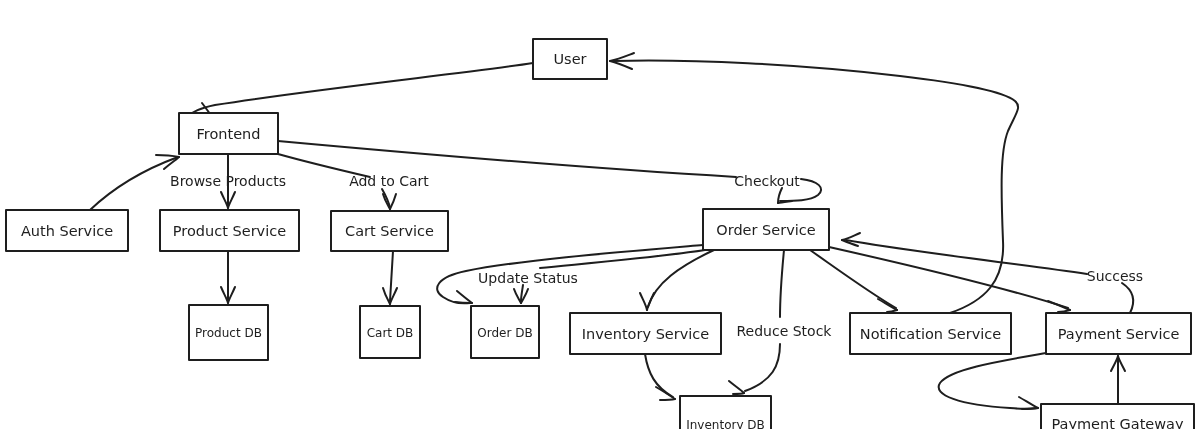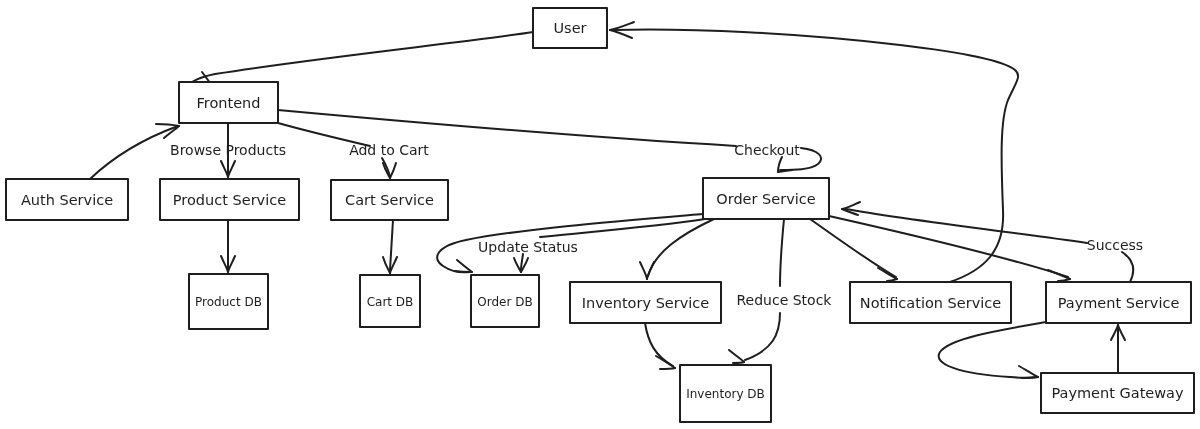--- a/index.html
+++ b/index.html
@@ -2,21 +2,21 @@
 <html><head>
 <meta charset="utf-8">
 <style>
   html,body{margin:0;padding:0;}
   body{
     width:1200px;height:429px;
     background:#ffffff;
     font-family:"DejaVu Sans", sans-serif;
     overflow:hidden;
   }
-  #diagram-root{position:relative;width:1200px;height:381px;}
+  #diagram-root{position:relative;width:1200px;height:381px;margin-top:31px;}
   svg#canvas{position:absolute;top:0;left:0;width:1200px;height:429px;display:block;}
   .node-rect{fill:#ffffff;stroke:#1e1e1e;stroke-width:2;stroke-linejoin:round;}
   .node-label{
     font-family:"DejaVu Sans", sans-serif;
     fill:#1e1e1e;
     text-anchor:middle;
     dominant-baseline:middle;
   }
   .node-label.size-m{font-size:14.5px;}
   .node-label.size-s{font-size:12px;}

